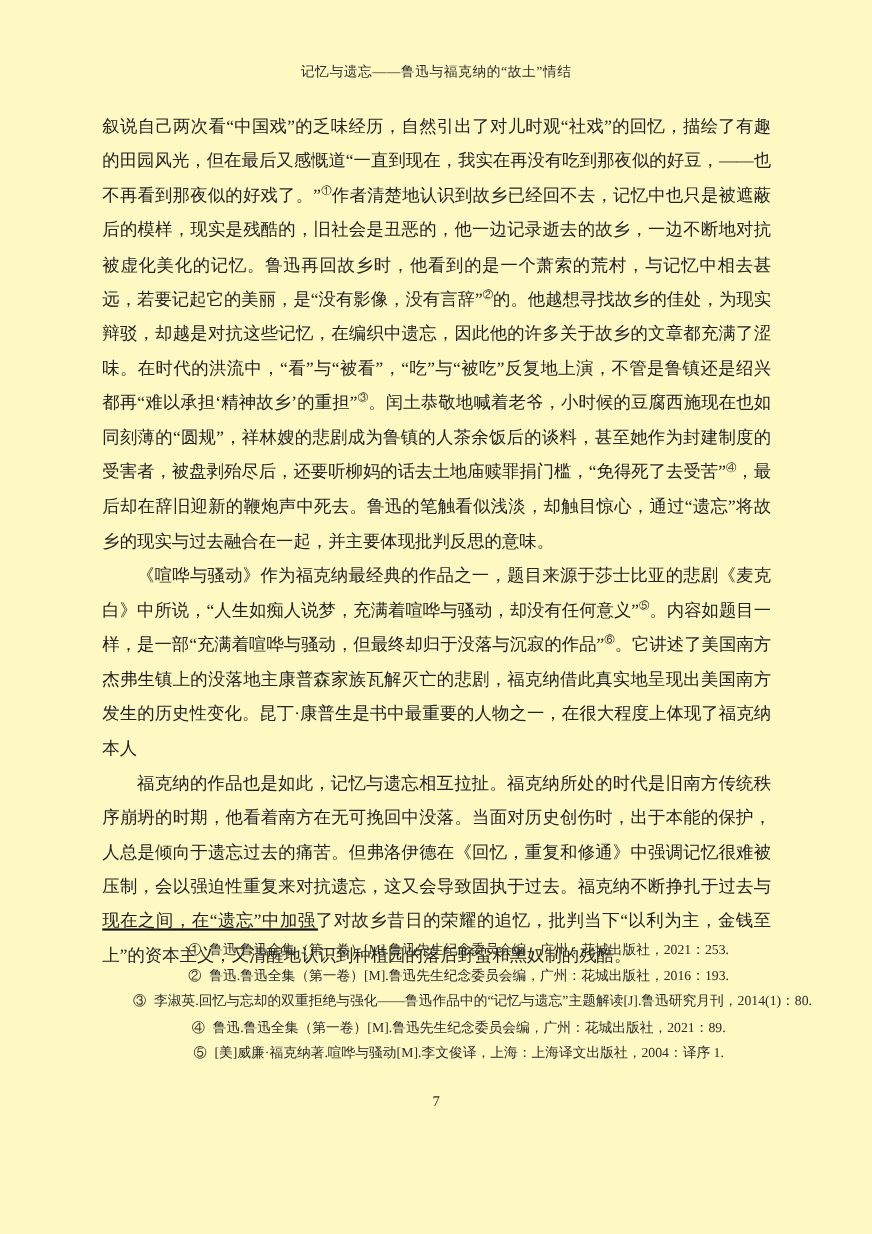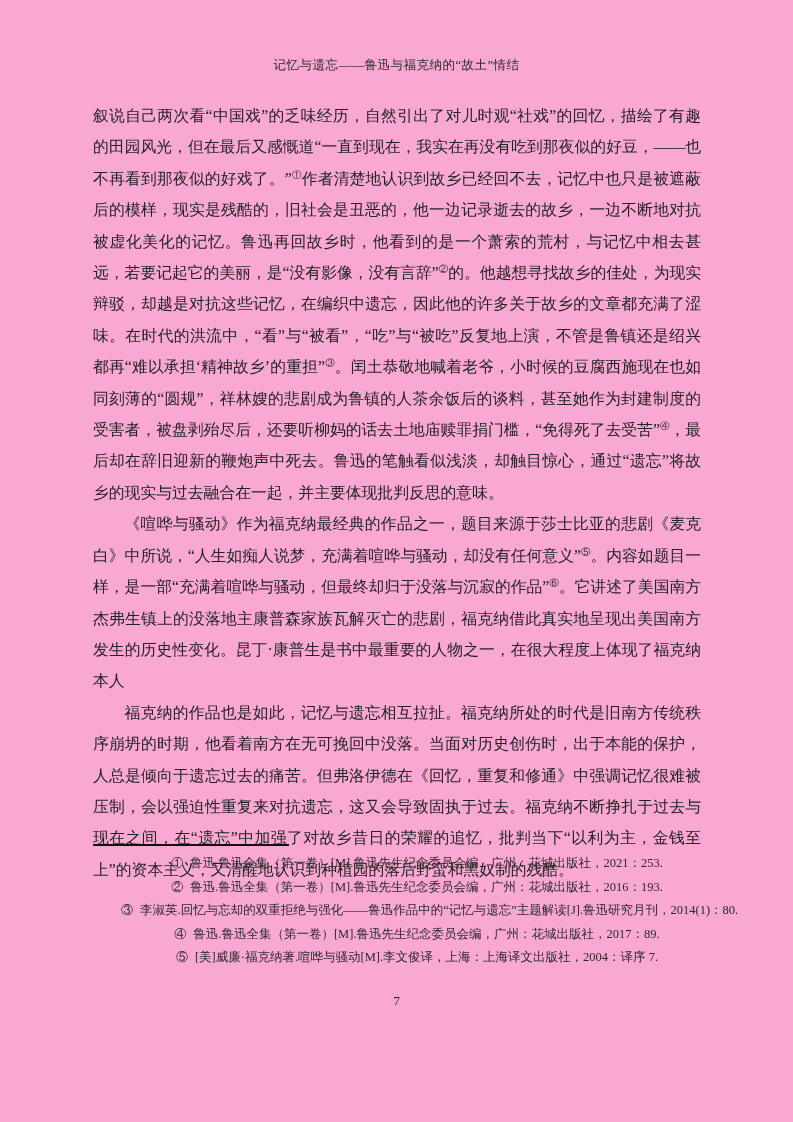--- a/index.html
+++ b/index.html
@@ -2,21 +2,21 @@
 <html lang="zh"><head>
 <meta charset="utf-8">
 <style>
   * { margin: 0; padding: 0; box-sizing: border-box; }
   html, body { background: #e9e9e9; }
   .page {
     position: relative;
     width: 793px;
     height: 1122px;
     margin: 0 auto;
-    background: #f9a8d4;
+    background: #fef9c3;
     overflow: hidden;
     font-family: "Liberation Serif", "DejaVu Serif", serif;
     color: #232323;
   }
   .running-title {
     position: absolute;
     top: 57px;
     left: 0;
     width: 100%;
     text-align: center;
@@ -89,19 +89,19 @@
       <p class="indent">《喧哗与骚动》作为福克纳最经典的作品之一，题目来源于莎士比亚的悲剧《麦克白》中所说，“人生如痴人说梦，充满着喧哗与骚动，却没有任何意义”<sup>⑤</sup>。内容如题目一样，是一部“充满着喧哗与骚动，但最终却归于没落与沉寂的作品”<sup>⑥</sup>。它讲述了美国南方杰弗生镇上的没落地主康普森家族瓦解灭亡的悲剧，福克纳借此真实地呈现出美国南方发生的历史性变化。昆丁·康普生是书中最重要的人物之一，在很大程度上体现了福克纳本人</p>
       <p class="indent">福克纳的作品也是如此，记忆与遗忘相互拉扯。福克纳所处的时代是旧南方传统秩序崩坍的时期，他看着南方在无可挽回中没落。当面对历史创伤时，出于本能的保护，人总是倾向于遗忘过去的痛苦。但弗洛伊德在《回忆，重复和修通》中强调记忆很难被压制，会以强迫性重复来对抗遗忘，这又会导致固执于过去。福克纳不断挣扎于过去与现在之间，在“遗忘”中加强了对故乡昔日的荣耀的追忆，批判当下“以利为主，金钱至上”的资本主义，又清醒地认识到种植园的落后野蛮和黑奴制的残酷。</p>
     </div>
 
   <div class="footnote-separator"></div>
 
   <div class="footnotes">
       <div class="footnote-item"><span class="footnote-marker">①</span><span>鲁迅.鲁迅全集（第一卷）[M].鲁迅先生纪念委员会编，广州：花城出版社，2021：253.</span></div>
       <div class="footnote-item"><span class="footnote-marker">②</span><span>鲁迅.鲁迅全集（第一卷）[M].鲁迅先生纪念委员会编，广州：花城出版社，2016：193.</span></div>
       <div class="footnote-item"><span class="footnote-marker">③</span><span>李淑英.回忆与忘却的双重拒绝与强化——鲁迅作品中的“记忆与遗忘”主题解读[J].鲁迅研究月刊，2014(1)：80.</span></div>
-      <div class="footnote-item"><span class="footnote-marker">④</span><span>鲁迅.鲁迅全集（第一卷）[M].鲁迅先生纪念委员会编，广州：花城出版社，2017：89.</span></div>
-      <div class="footnote-item"><span class="footnote-marker">⑤</span><span>[美]威廉·福克纳著.喧哗与骚动[M].李文俊译，上海：上海译文出版社，2004：译序 7.</span></div>
+      <div class="footnote-item"><span class="footnote-marker">④</span><span>鲁迅.鲁迅全集（第一卷）[M].鲁迅先生纪念委员会编，广州：花城出版社，2021：89.</span></div>
+      <div class="footnote-item"><span class="footnote-marker">⑤</span><span>[美]威廉·福克纳著.喧哗与骚动[M].李文俊译，上海：上海译文出版社，2004：译序 1.</span></div>
     </div>
 
   <div class="page-number">7</div>
 
 </div>
 
 </body></html>

